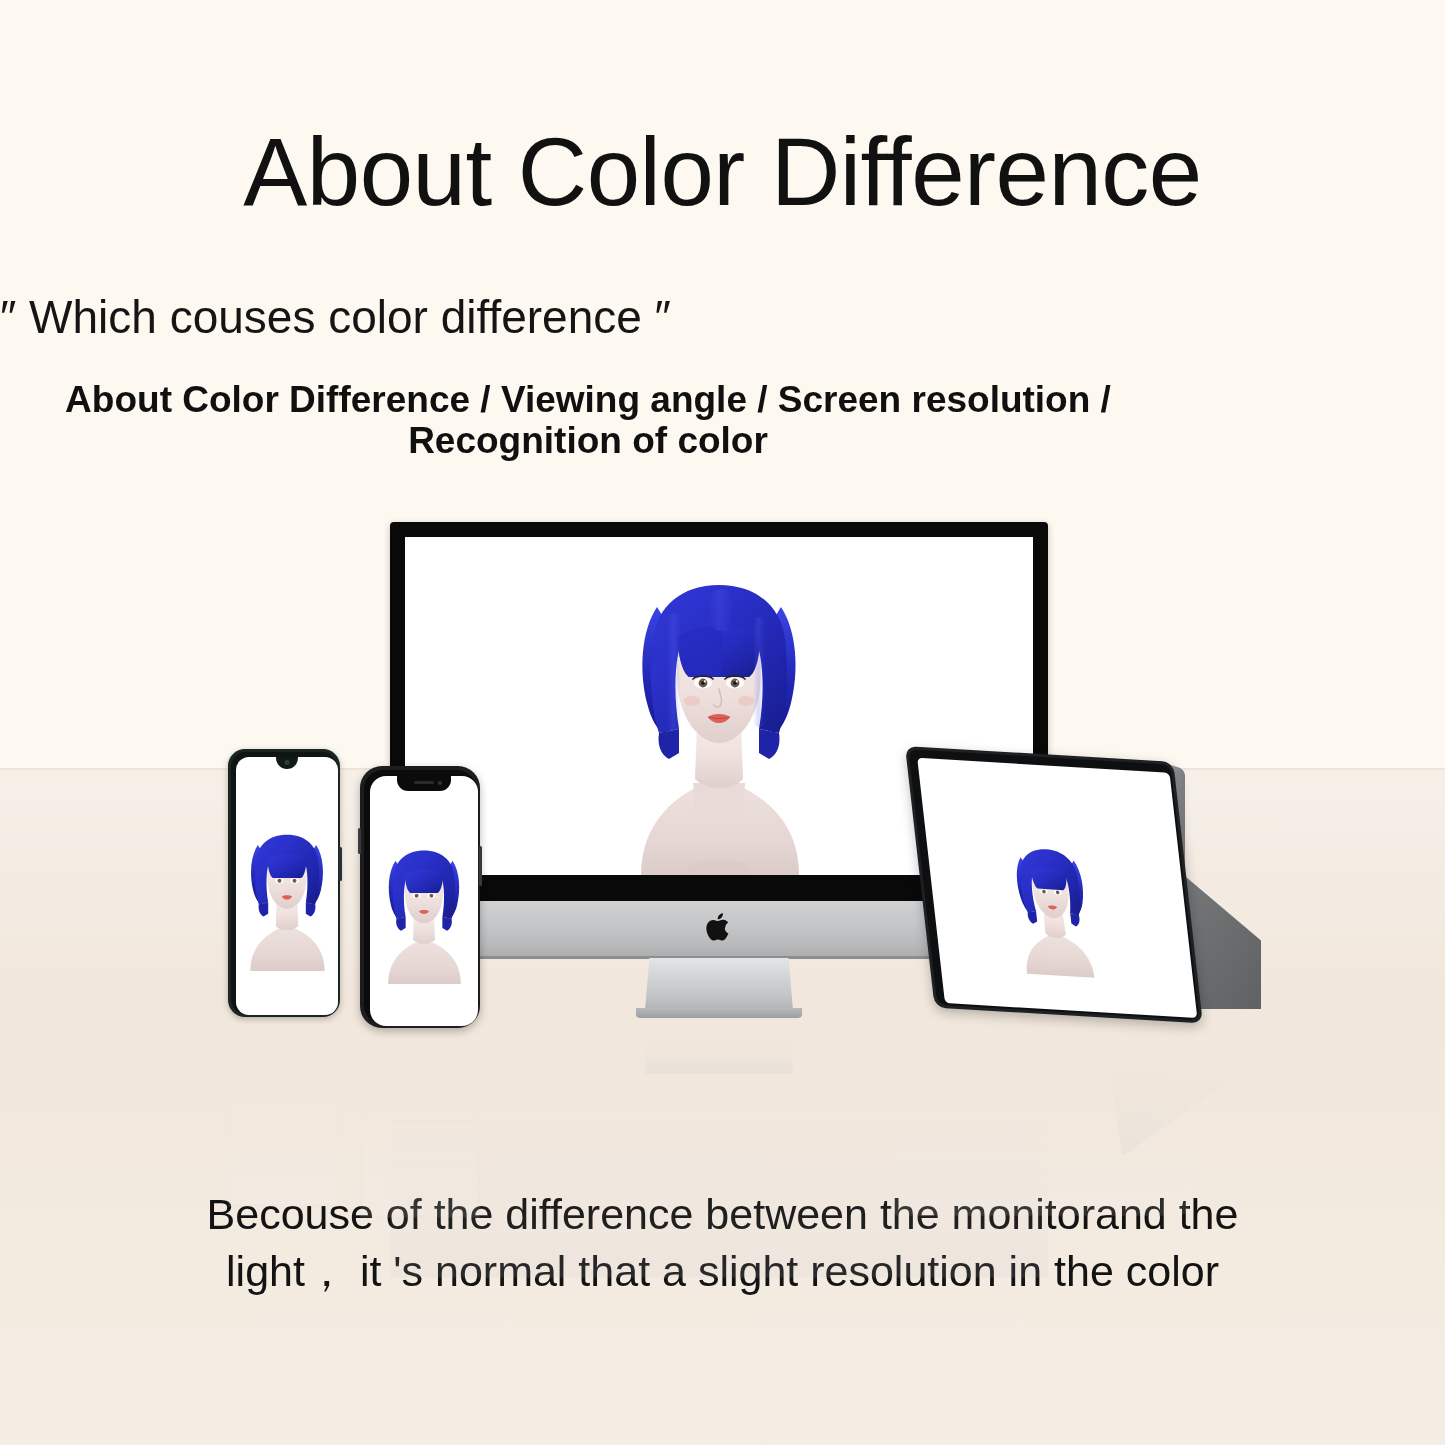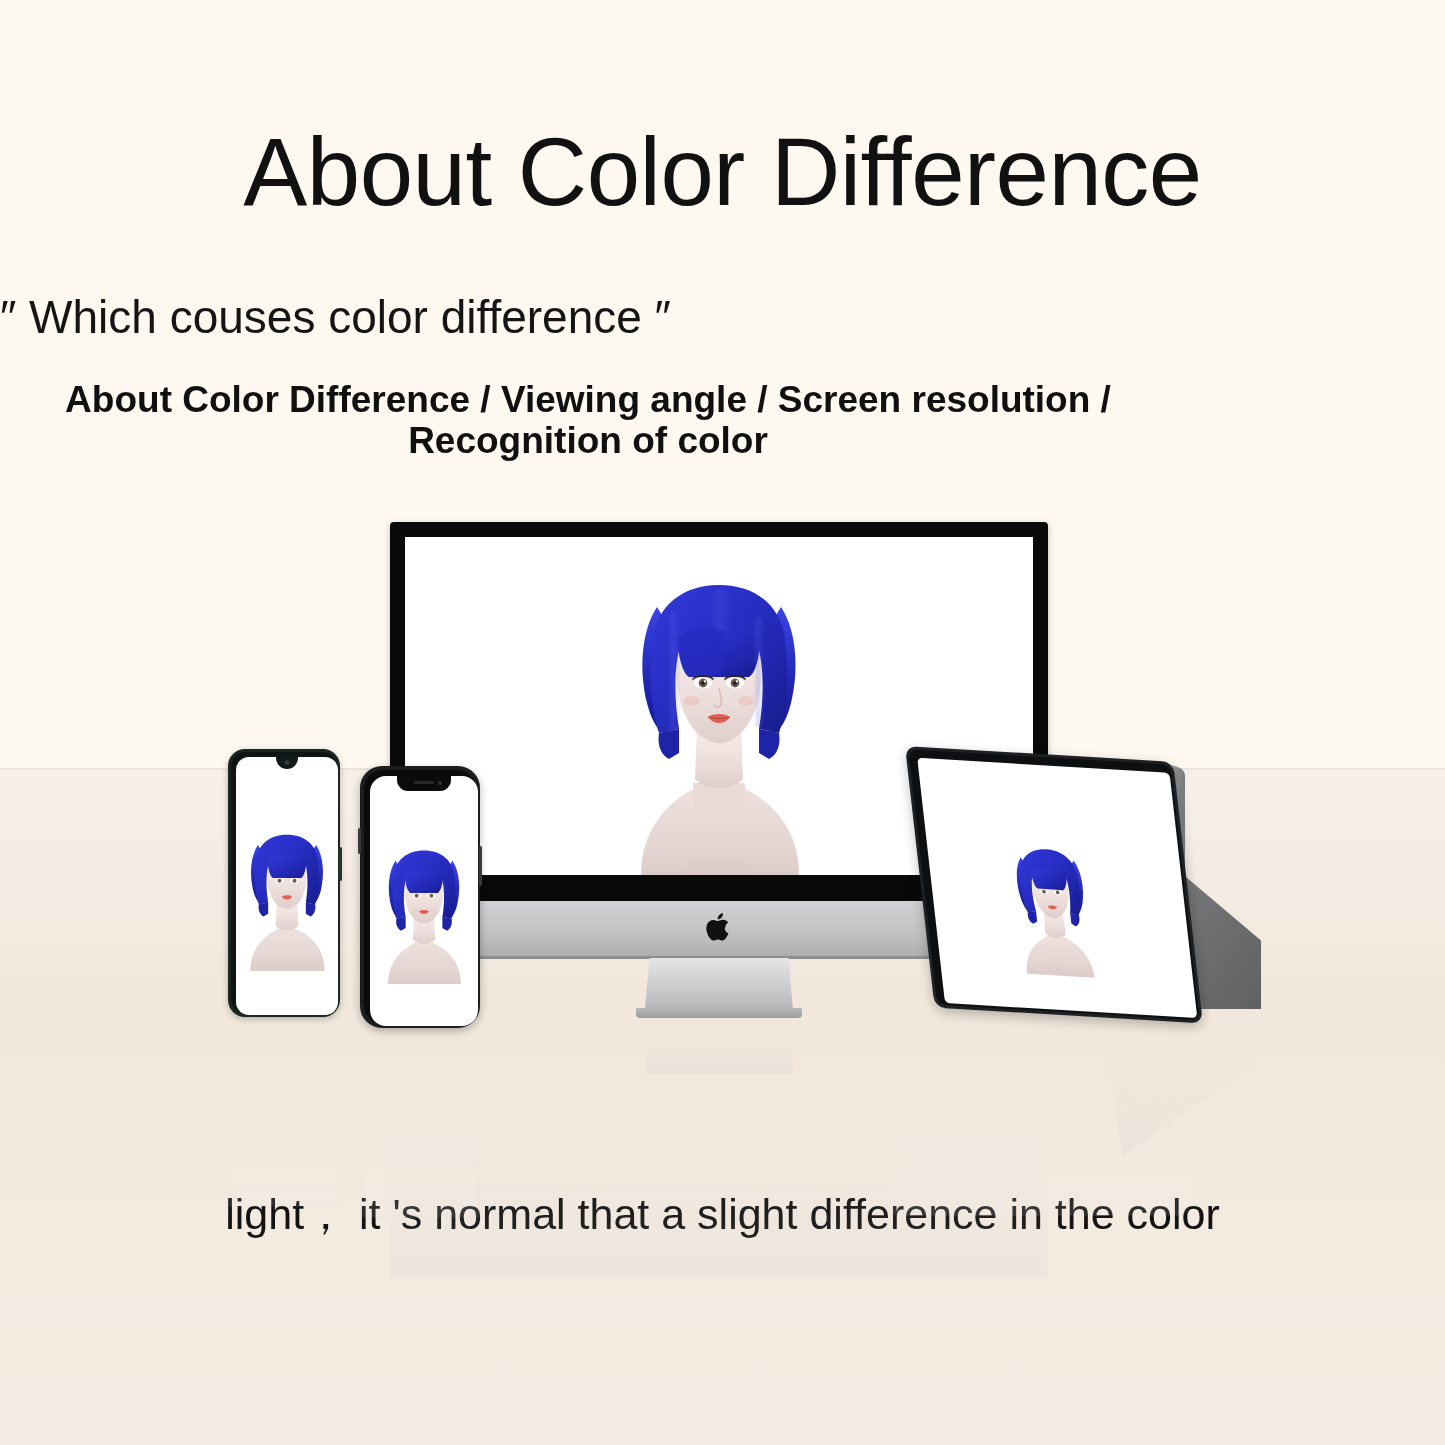--- a/index.html
+++ b/index.html
@@ -121,21 +121,22 @@
 <div class="page">
 
   <div class="bg-top"></div>
   <div class="bg-bottom"></div>
   <div class="floor-sheen"></div>
 
   <div class="title">About Color Difference</div>
   <div class="subtitle">″ Which couses color difference ″</div>
   <div class="tagline">About Color Difference /  Viewing angle / Screen resolution / Recognition of color</div>
   <div class="footnote">
-    <span>light，  it 's normal that a slight difference in the color</span>
+    <span>Becouse of the difference between the monitorand the</span>
+    <span>light，  it 's normal that a slight resolution in the color</span>
   </div>
 
   <div class="refl refl-imac"></div>
   <div class="refl refl-neck"></div>
   <div class="refl refl-pa"></div>
   <div class="refl refl-pb"></div>
   <div class="refl refl-tab"></div>
   <div class="refl refl-kick"></div>
 
   <div class="imac">

